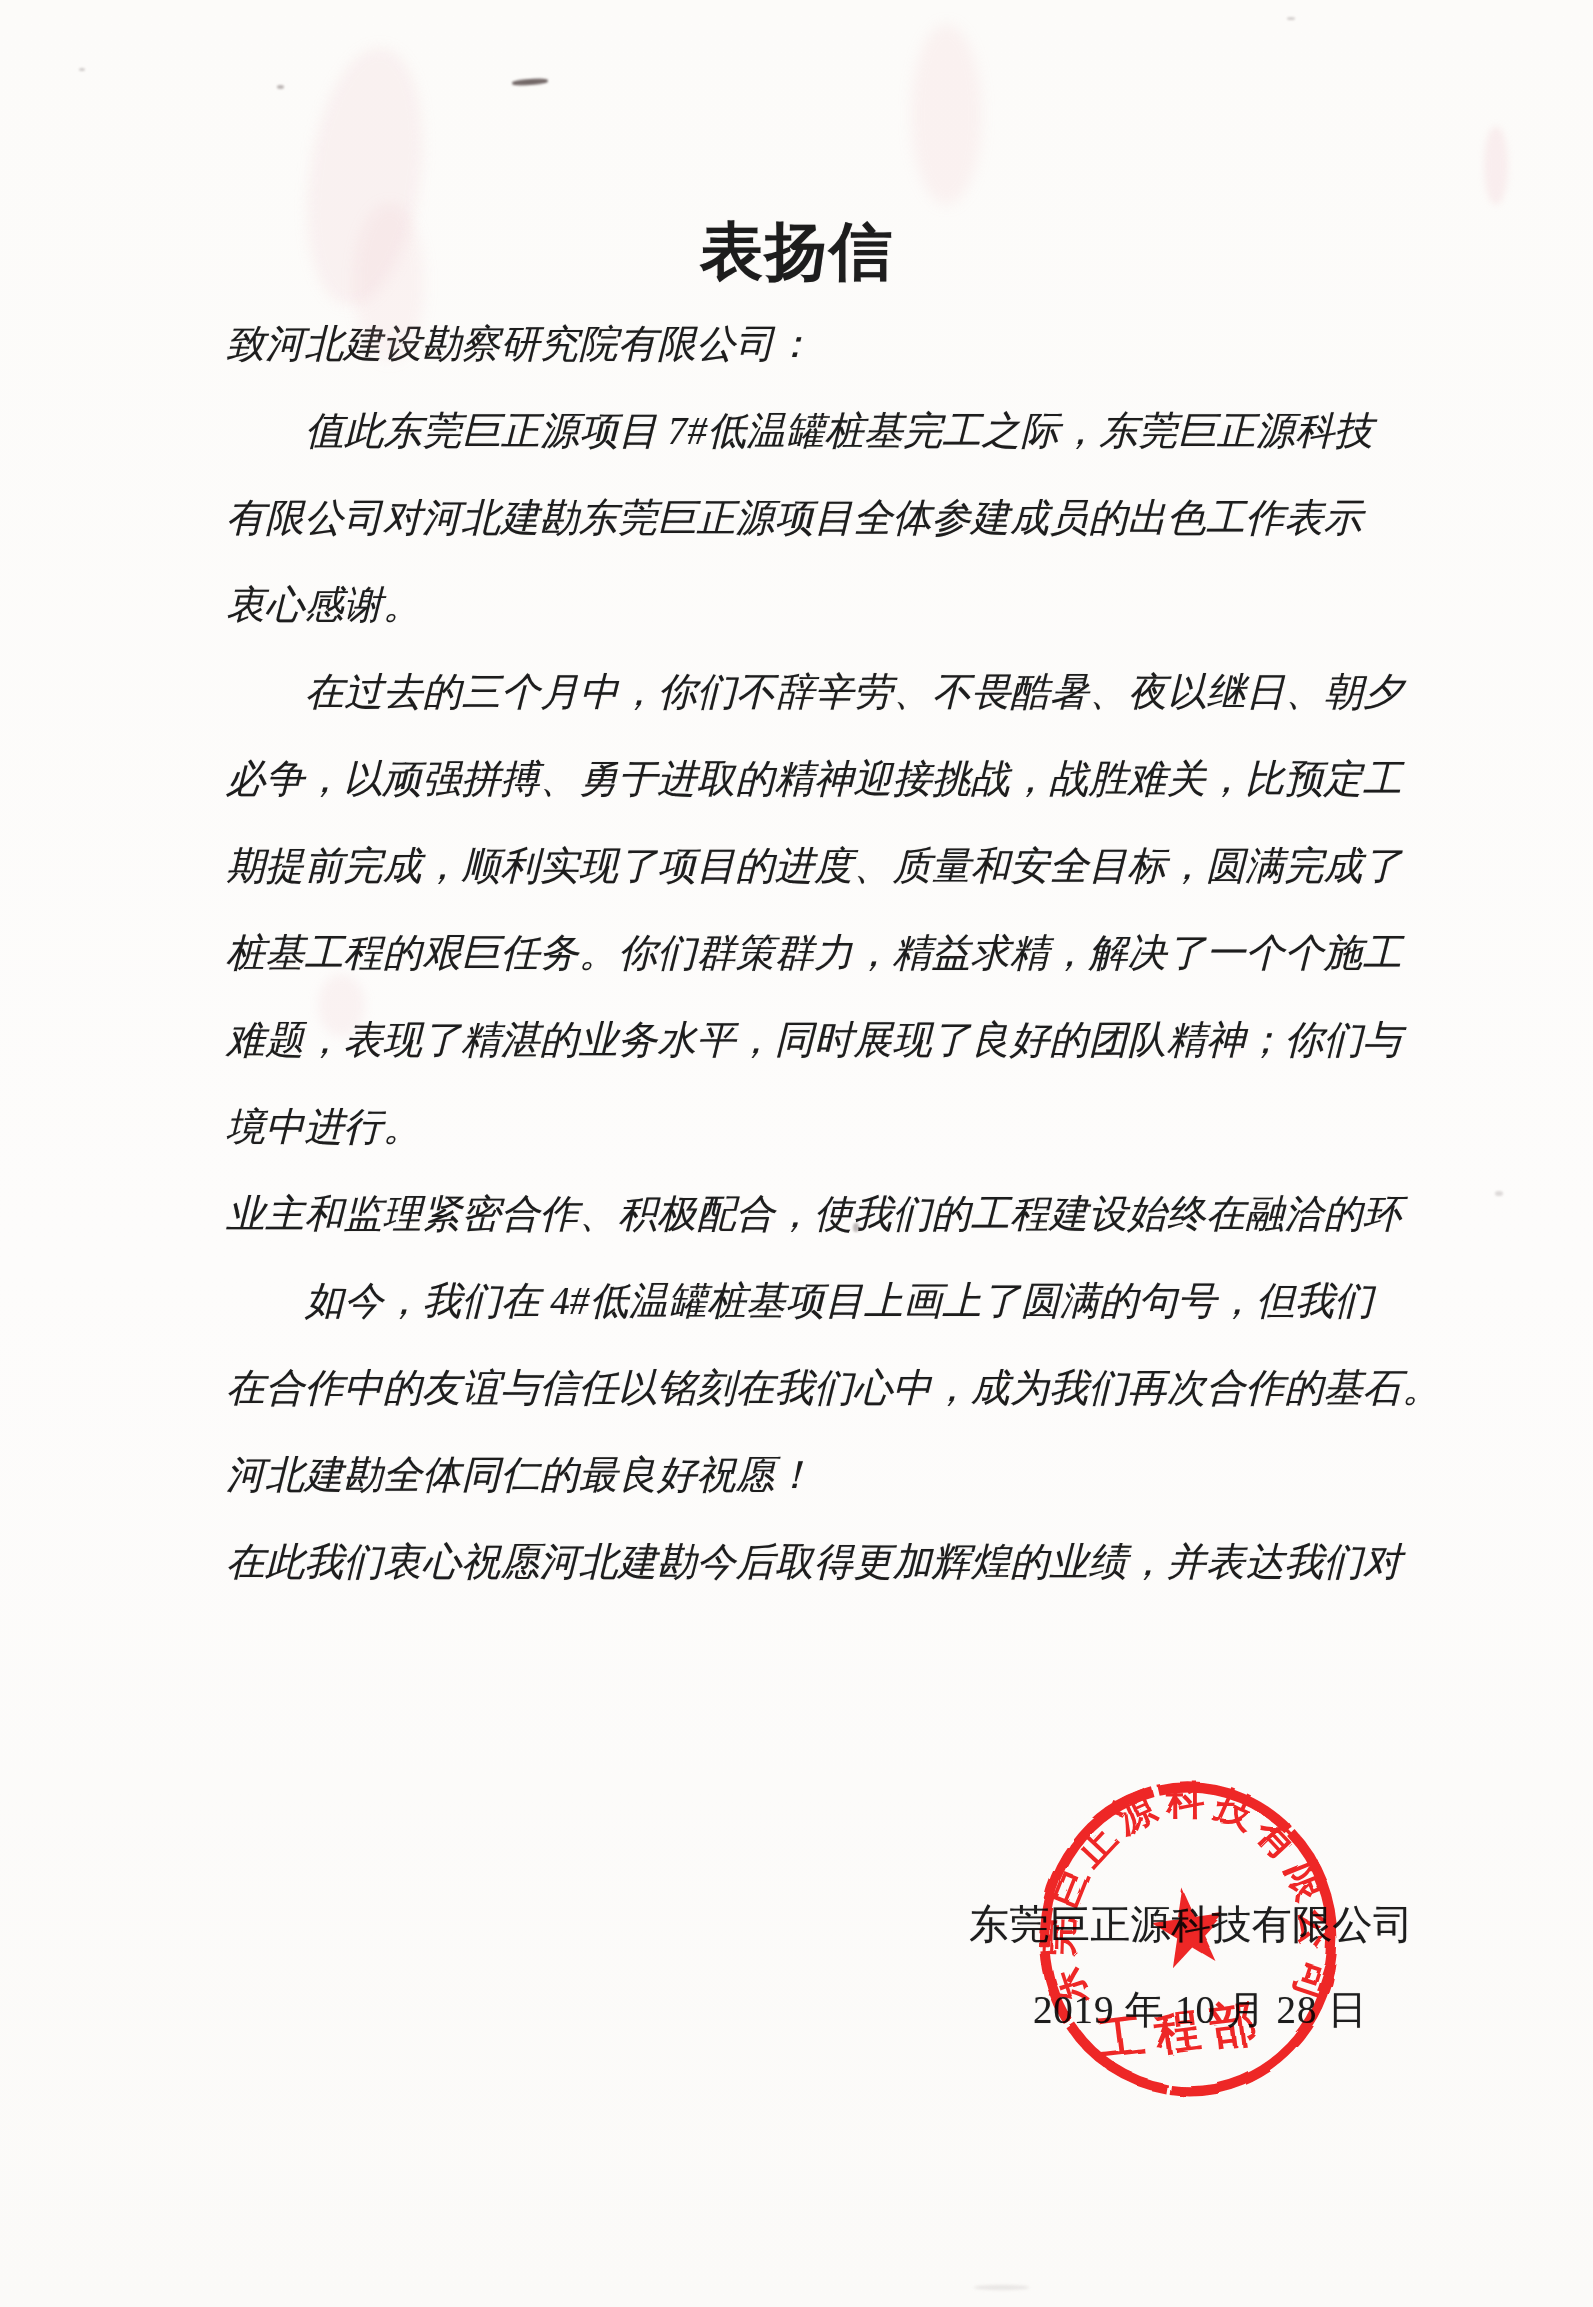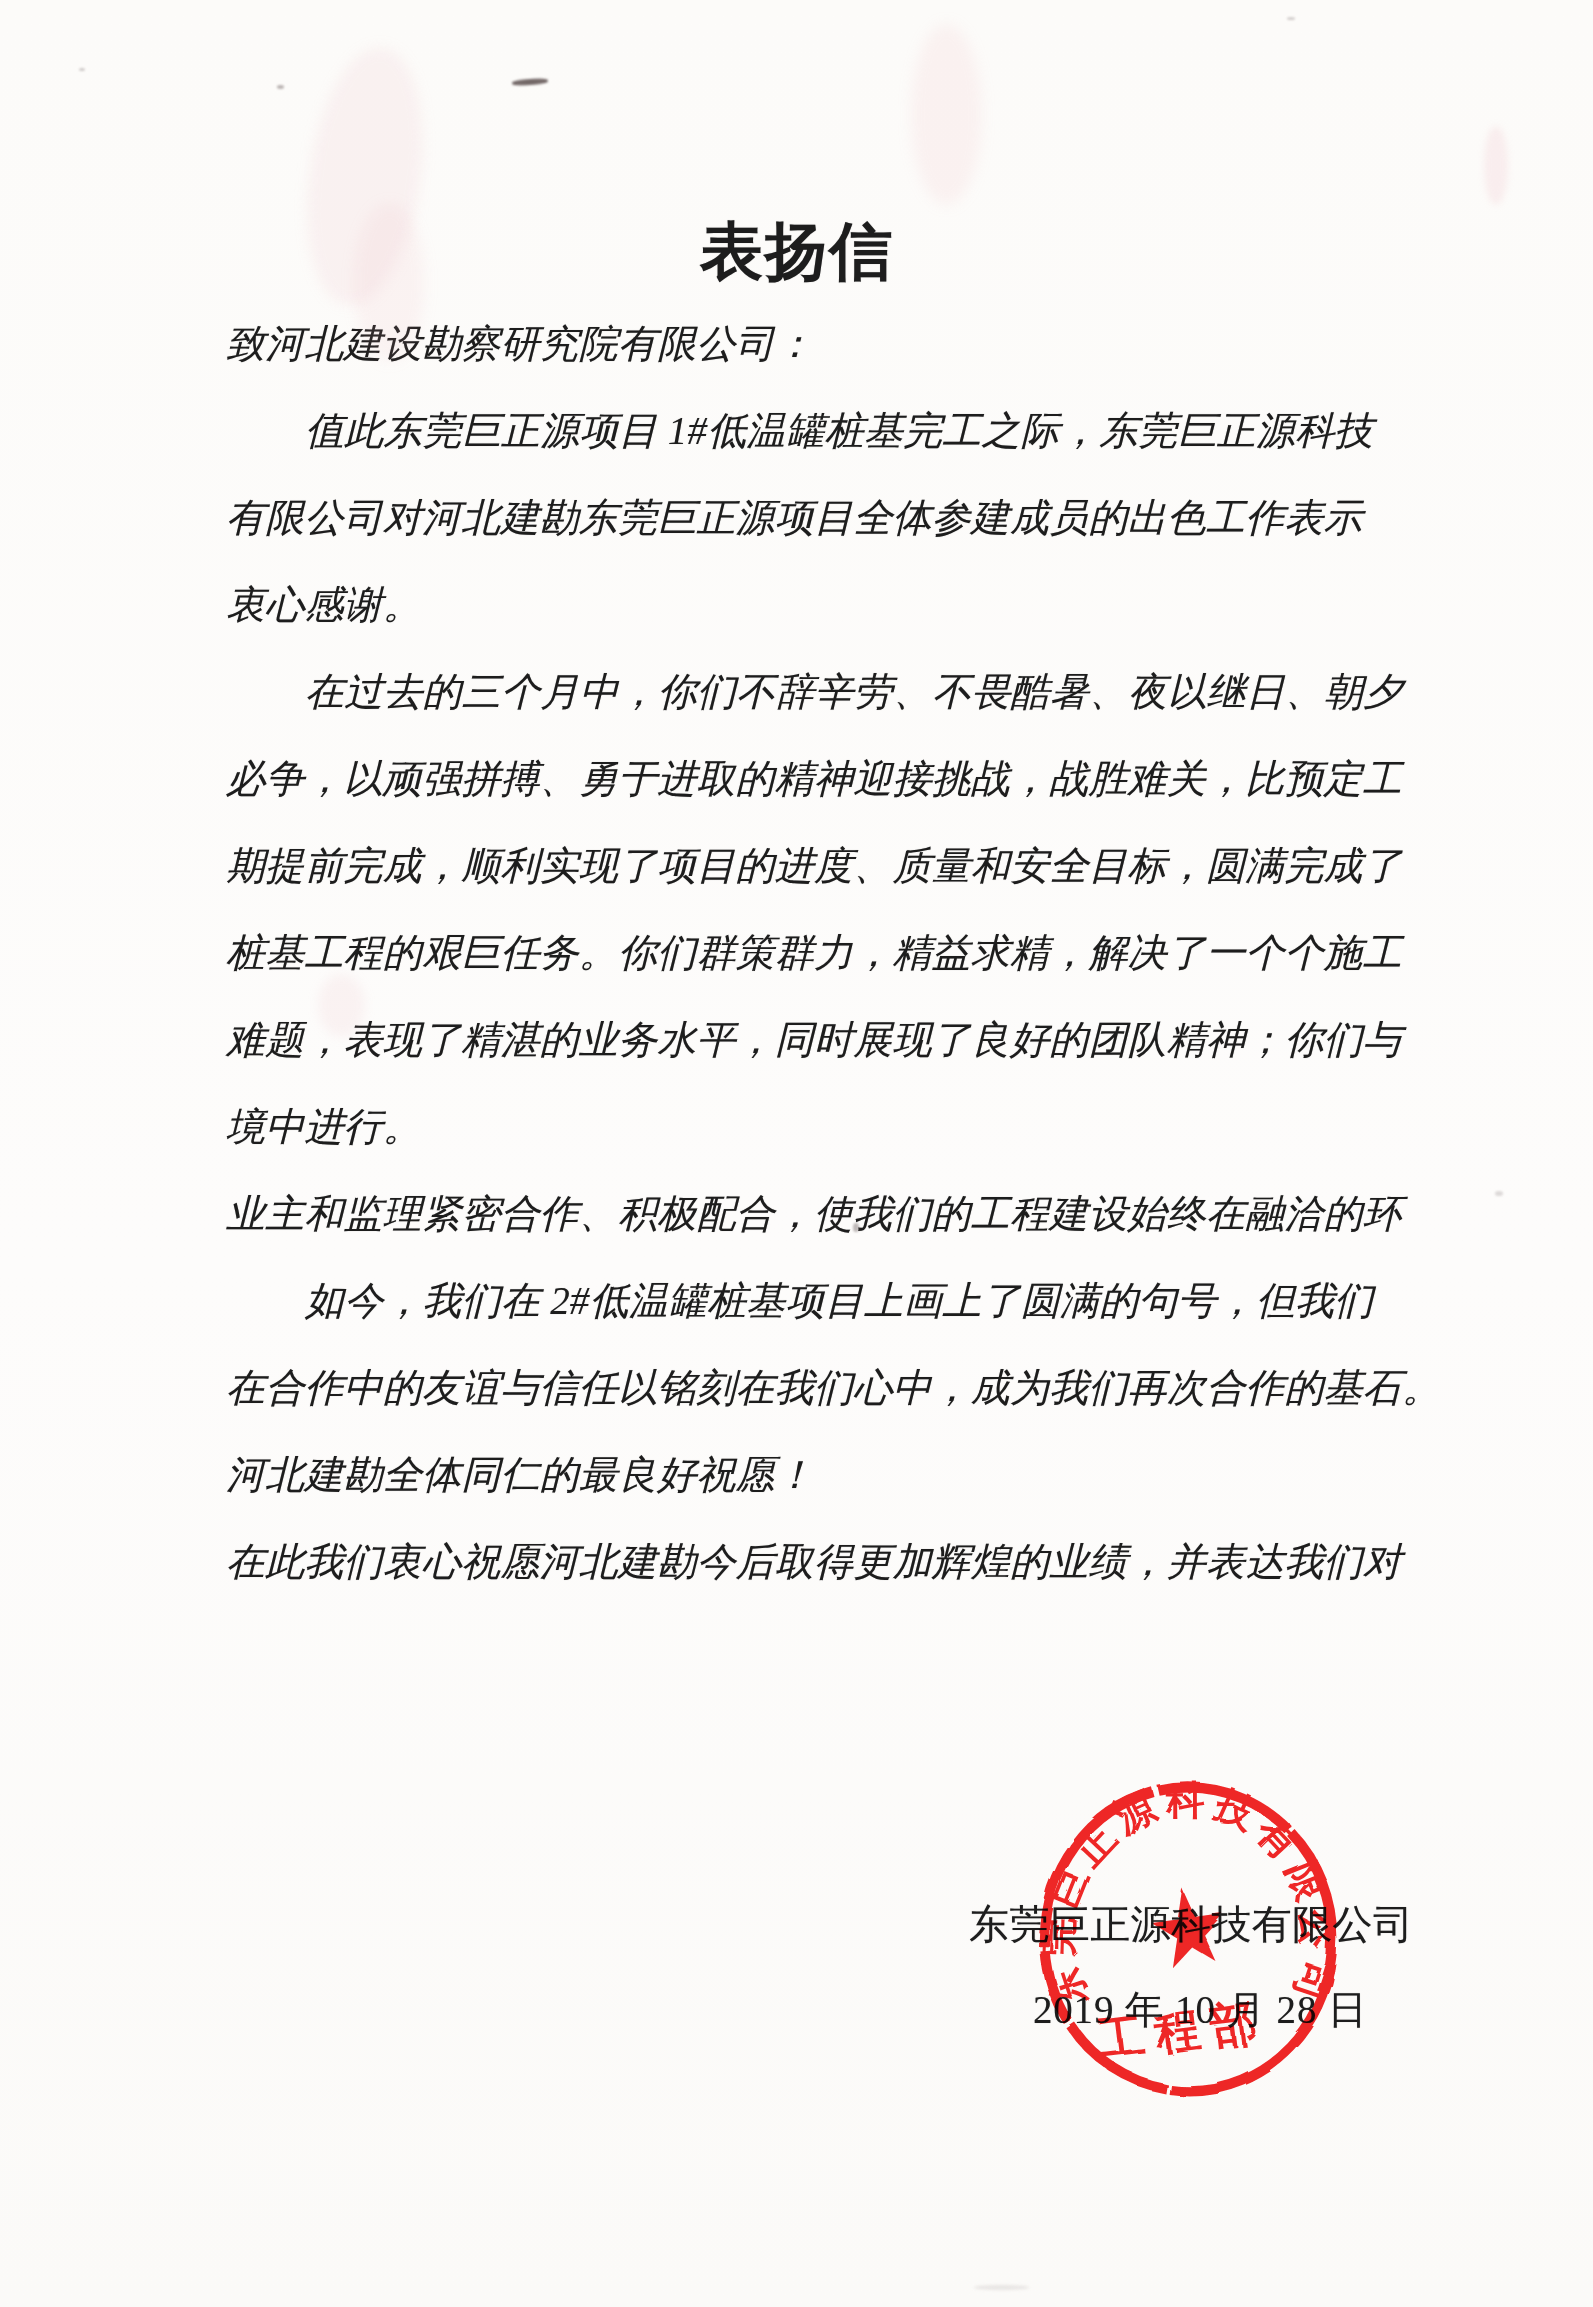--- a/index.html
+++ b/index.html
@@ -59,31 +59,31 @@
 </head>
 <body>
 
 <div class="page">
 
   <div class="doc-title">表扬信</div>
 
   <div class="body-text">
     <div class="bline">致河北建设勘察研究院有限公司：</div>
 
-  <div class="bline indent">值此东莞巨正源项目 1#低温罐桩基完工之际，东莞巨正源科技</div>
+  <div class="bline indent">值此东莞巨正源项目 7#低温罐桩基完工之际，东莞巨正源科技</div>
       <div class="bline">有限公司对河北建勘东莞巨正源项目全体参建成员的出色工作表示</div>
       <div class="bline">衷心感谢。</div>
       <div class="bline indent">在过去的三个月中，你们不辞辛劳、不畏酷暑、夜以继日、朝夕</div>
       <div class="bline">必争，以顽强拼搏、勇于进取的精神迎接挑战，战胜难关，比预定工</div>
       <div class="bline">期提前完成，顺利实现了项目的进度、质量和安全目标，圆满完成了</div>
       <div class="bline">桩基工程的艰巨任务。你们群策群力，精益求精，解决了一个个施工</div>
       <div class="bline">难题，表现了精湛的业务水平，同时展现了良好的团队精神；你们与</div>
       <div class="bline">境中进行。</div>
       <div class="bline">业主和监理紧密合作、积极配合，使我们的工程建设始终在融洽的环</div>
-      <div class="bline indent">如今，我们在 2#低温罐桩基项目上画上了圆满的句号，但我们</div>
+      <div class="bline indent">如今，我们在 4#低温罐桩基项目上画上了圆满的句号，但我们</div>
       <div class="bline">在合作中的友谊与信任以铭刻在我们心中，成为我们再次合作的基石。</div>
       <div class="bline">河北建勘全体同仁的最良好祝愿！</div>
       <div class="bline">在此我们衷心祝愿河北建勘今后取得更加辉煌的业绩，并表达我们对</div>
     </div>
 
   <div class="sig-company">东莞巨正源科技有限公司</div>
   <div class="sig-date">2019 年 10 月 28 日</div>
 
   <svg class="stamp" width="354" height="361" viewBox="0 0 450 460" xmlns="http://www.w3.org/2000/svg">
     <defs>

